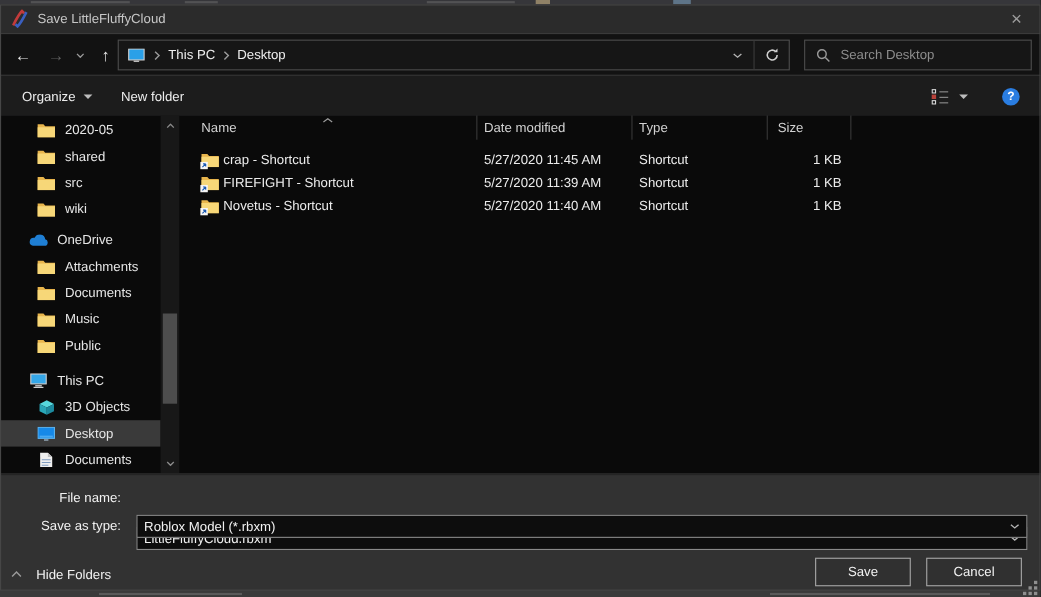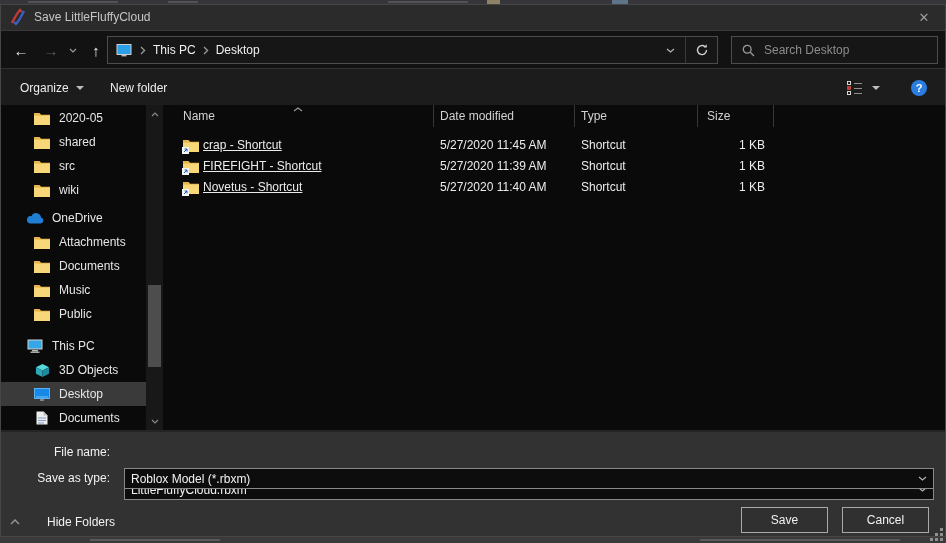--- a/index.html
+++ b/index.html
@@ -80,40 +80,40 @@
   .sc-up { top:2px; } .sc-dn { top:309px; }
 
   .filelist { position:absolute; left:164px; top:0; width:782px; height:325px; }
   .fl-header { position:absolute; left:0; top:0; width:782px; height:22px; color:#d2d2d2; }
   .fl-hcell { position:absolute; top:0; height:22px; line-height:22px; }
   .hc-name { left:19px; } .hc-date { left:276px; } .hc-type { left:417px; } .hc-size { left:543px; }
   .fl-sep { position:absolute; top:0; width:1px; height:22px; background:#383838; }
   .sort-caret { position:absolute; left:129px; top:2px; }
   .fl-row { position:absolute; left:0; width:782px; height:21px; color:#ececec; }
   .fl-cell { position:absolute; top:0; height:21px; line-height:21px; white-space:nowrap; }
-  .fc-icon { left:19px; top:3px; } .fc-name { left:39px;text-decoration:underline; } .fc-date { left:276px; }
+  .fc-icon { left:19px; top:3px; } .fc-name { left:39px; } .fc-date { left:276px; }
   .fc-type { left:417px; } .fc-size { left:533px; width:68px; text-align:right; }
   .file-ico { position:relative; display:inline-block; width:16px; height:14px; }
   .lnk-badge { position:absolute; left:-1px; bottom:-2px; width:7px; height:7px; }
 
   
   .footer { position:absolute; left:0; top:430px; width:946px; height:107px; background:#323232;
             border-top:2px solid #242424; }
   .f-label { position:absolute; left:0; width:110px; text-align:right; color:#f2f2f2; line-height:21px; }
   .lab1 { top:10px; } .lab2 { top:36px; }
   .f-input { position:absolute; left:124px; width:810px; height:21px; background:#0d0d0d;
              border:1px solid #898989; display:flex; align-items:center; }
   .fi1 { top:10px;margin-top:37px; } .fi2 { top:36px; }
   .f-input input { flex:1; min-width:0; background:transparent; border:none; outline:none;
                    color:#f2f2f2; font:12px "Liberation Sans", sans-serif; padding-left:6px; }
   .combo-txt { flex:1; padding-left:6px; color:#f2f2f2; white-space:nowrap; overflow:hidden; }
   .f-chev { width:22px; display:flex; align-items:center; justify-content:center; }
 
   .hide-folders { position:absolute; left:10px; top:78px; height:24px; display:flex;
-                  align-items:center; gap:27px; color:#f2f2f2; }
+                  align-items:center; gap:13px; color:#f2f2f2; }
   .btn { position:absolute; top:75px; width:87px; height:26px; background:#303030;
          border:1px solid #a9a9a9; color:#f2f2f2; display:flex; align-items:center;
          justify-content:center; font-size:12px; }
   .btn-save { left:741px; } .btn-cancel { left:842px; }
 
   .grip { position:absolute; left:930px; top:528px; width:3px; height:3px; background:transparent;
           z-index:60; box-shadow:10px 0 0 #8f8f8f, 5px 5px 0 #8f8f8f, 10px 5px 0 #8f8f8f,
           0 10px 0 #8f8f8f, 5px 10px 0 #8f8f8f, 10px 10px 0 #8f8f8f; }
 </style>
 </head>

